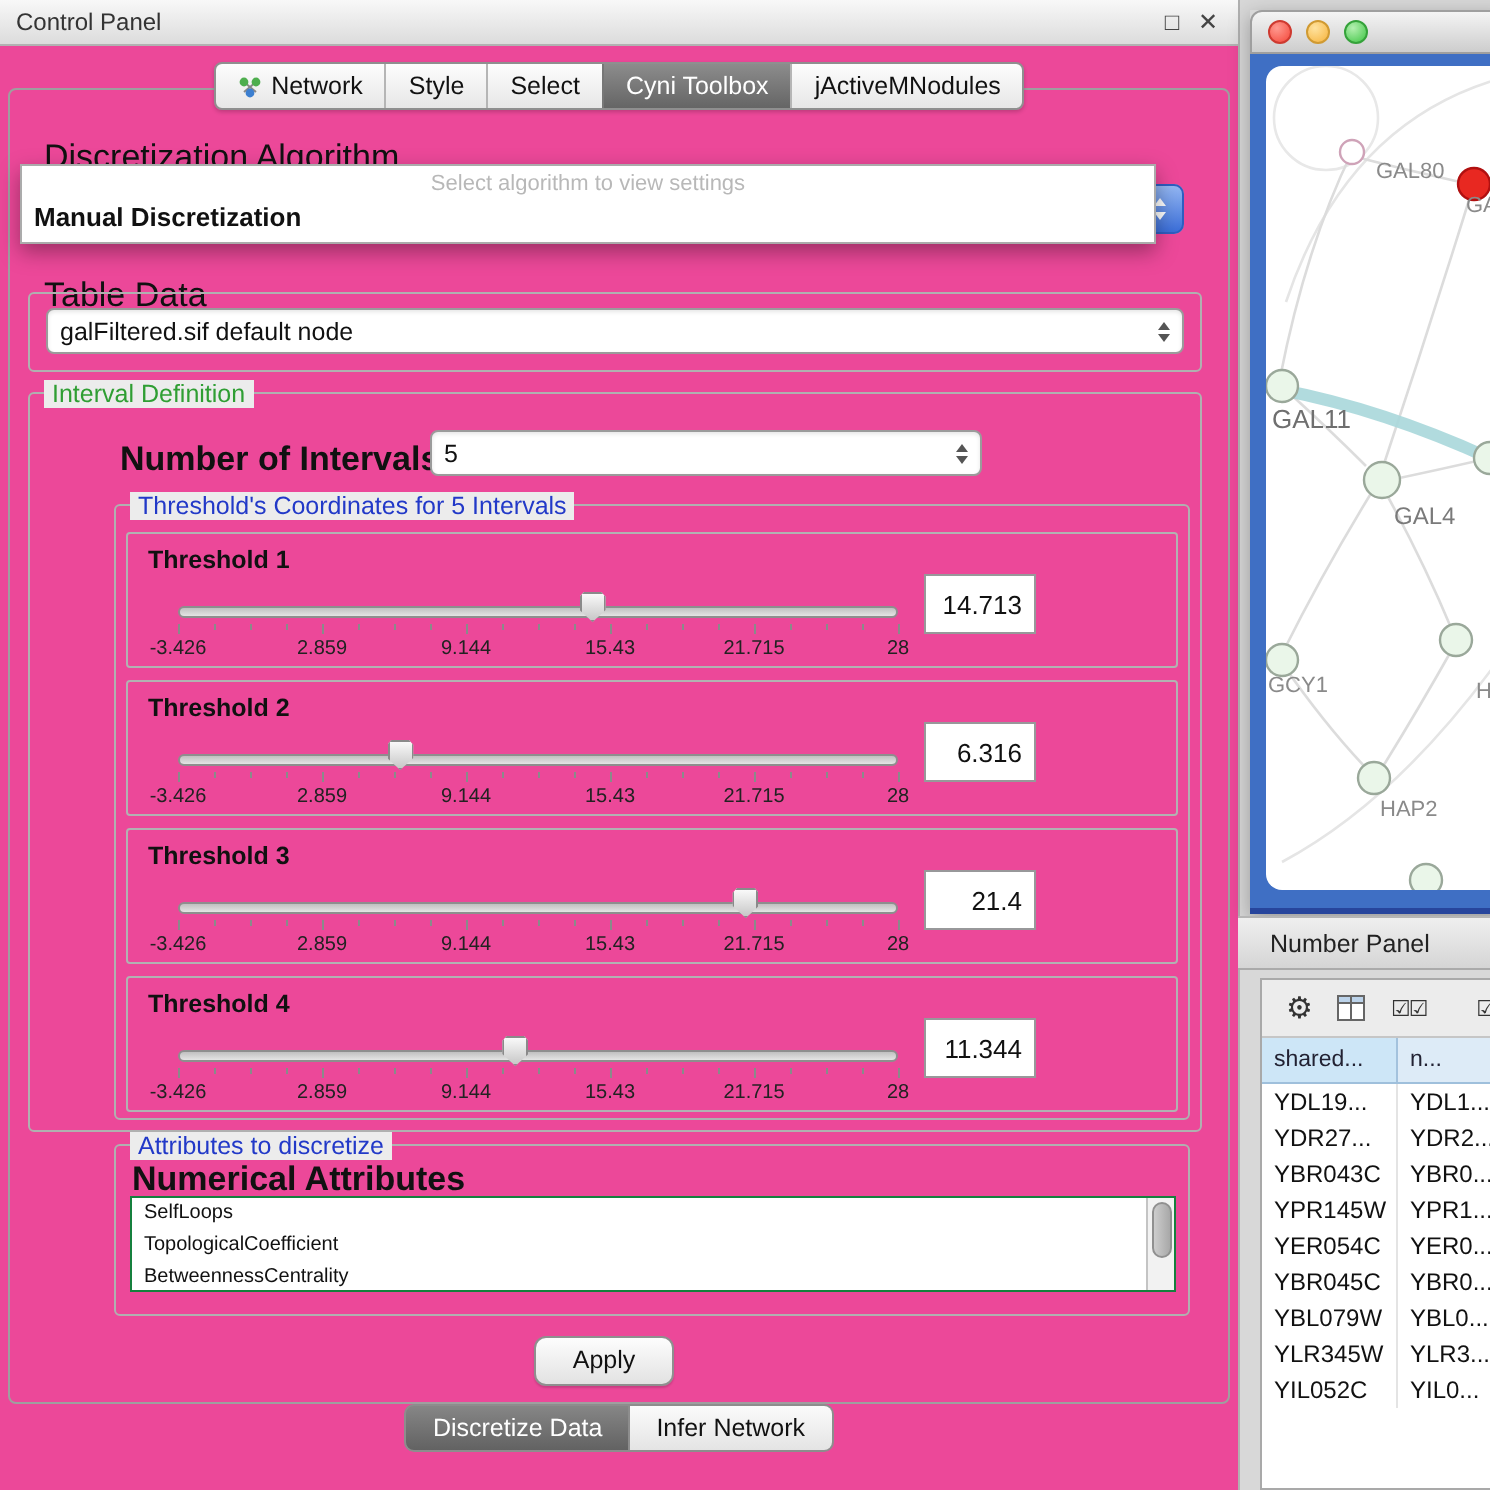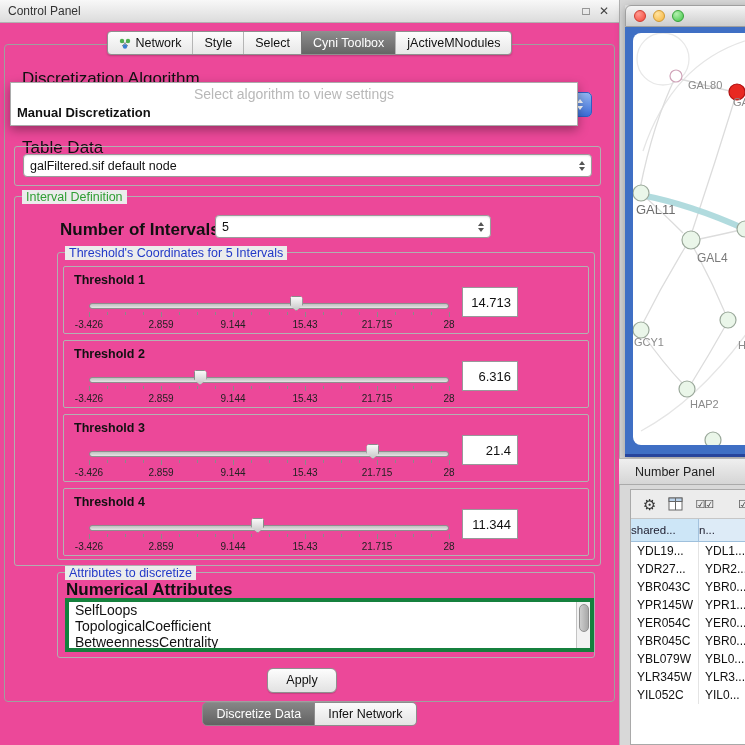--- a/index.html
+++ b/index.html
@@ -18,21 +18,21 @@
   .tab.selected{background:linear-gradient(#8c8c8c,#656565);color:#fff;border-left-color:#777}
   .frame{position:absolute;left:4px;top:44px;width:609px;height:656px;border:1px solid #9f9f9f;border-radius:4px}
   .algo-label{position:absolute;left:22px;top:69px;font-size:12.5px;color:#111;z-index:2}
   
   .combo-frag{position:absolute;left:300px;top:92px;width:292px;height:25px;background:#fff;border:1px solid #8fa3c8;border-radius:5px;z-index:5;box-sizing:border-box}
   .blue-cap{position:absolute;right:-1px;top:-1px;bottom:-1px;width:22px;border-radius:0 5px 5px 0;background:linear-gradient(#93b6f2,#3b6ed8);display:flex;flex-direction:column;justify-content:center;align-items:center;gap:3px;border:1px solid #2f5ec0}
   .wup{width:0;height:0;border-left:3px solid transparent;border-right:3px solid transparent;border-bottom:4px solid #fff}
   .wdn{width:0;height:0;border-left:3px solid transparent;border-right:3px solid transparent;border-top:4px solid #fff}
   
   .popup{position:absolute;left:10px;top:82px;width:566px;background:#fff;border:1px solid #ababab;box-shadow:0 4px 10px rgba(0,0,0,.35);z-index:50;padding-bottom:3px}
-  .popup .ph{text-align:center;color:#b8b8b8;font-size:14px;padding:3px 10px 2px}
+  .popup .ph{text-align:center;color:#b8b8b8;font-size:11px;padding:3px 10px 2px}
   .popup .opt{font-size:13px;color:#111;padding:1px 6px;line-height:16px}
   .popup .opt.bold{font-weight:bold}
   
   .group{position:absolute;border:1px solid #b0b0b0;border-radius:3px}
   .gtitle{position:absolute;font-size:12.5px;background:#ececec;padding:0 4px;z-index:2}
   .gtitle.green{color:#2f9e33}
   .gtitle.blue{color:#2239c8}
   .lbl{position:absolute;font-size:17px;color:#111}
   .bold{font-weight:bold}
   
@@ -47,21 +47,21 @@
   .thr .slider{position:absolute;left:25px;top:28px;width:360px;height:36px}
   .groove{position:absolute;left:0;right:0;top:8px;height:4px;background:linear-gradient(#c0c0c0,#e4e4e4);border:1px solid #8e8e8e;border-radius:3px}
   .thumb{position:absolute;top:1px;width:13px;height:15px;background:linear-gradient(#fdfdfd,#c4c4c4);box-shadow:inset 0 0 0 1px #8a8a8a;clip-path:polygon(50% 100%,0 60%,0 16%,16% 0,84% 0,100% 16%,100% 60%)}
   .ticks{position:absolute;left:0;right:0;top:17px;height:6px}
   .tick{position:absolute;top:0;width:1px;height:3px;background:#8a8a8a}
   .tick.major{height:5px}
   .scale{position:absolute;left:0;right:0;top:24px;height:12px;font-size:10px;color:#222}
   .scale span{position:absolute;transform:translateX(-50%);white-space:nowrap}
   .valuebox{position:absolute;left:398px;top:20px;width:56px;height:30px;background:#fff;border:1px solid #98989a;font-size:13px;color:#111;text-align:right;line-height:30px;padding-right:6px;box-sizing:border-box}
   
-  .attr-list{position:absolute;left:65px;top:598px;width:521px;height:46px;background:#fff;border:4px solid #15803d;overflow:hidden;font-size:14px;color:#111}
+  .attr-list{position:absolute;left:65px;top:598px;width:521px;height:46px;background:#fff;border:1px solid #15803d;overflow:hidden;font-size:10px;color:#111}
   .list-item{line-height:16px;padding-left:6px;white-space:nowrap}
   .vscroll{position:absolute;right:0;top:0;bottom:0;width:13px;background:#f2f2f2;border-left:1px solid #c4c4c4}
   .vthumb{position:absolute;left:2px;top:2px;width:8px;height:26px;border-radius:5px;background:linear-gradient(90deg,#cdcdcd,#a8a8a8);border:1px solid #909090}
   
   .apply{position:absolute;left:267px;top:668px;width:68px;height:23px;border:1px solid #8f8f8f;border-radius:6px;background:linear-gradient(#fdfdfd,#e2e2e2);font-size:12.5px;color:#111;text-align:center;line-height:22px;box-shadow:0 1px 1px rgba(0,0,0,.15)}
   
   .btabs{position:absolute;top:702px;left:0;width:619px;display:flex;justify-content:center}
   .btab{font-size:12.5px;padding:4px 13px;background:linear-gradient(#fbfbfb,#e4e4e4);border:1px solid #8d8d8d;border-left:none;color:#111;white-space:nowrap}
   .btab:first-child{border-left:1px solid #8d8d8d;border-radius:5px 0 0 5px}
   .btab:last-child{border-radius:0 5px 5px 0}
@@ -77,21 +77,21 @@
   .net-canvas{position:absolute;left:8px;top:6px;width:122px;height:412px;background:#fff;border-radius:8px 0 0 8px;overflow:hidden}
   
   .tp-header{position:absolute;left:619px;top:458px;width:126px;height:25px;background:linear-gradient(#efefef,#d5d5d5);border-top:1px solid #b5b5b5;border-bottom:1px solid #aaa;display:flex;align-items:center}
   .tp-header span{font-size:12.5px;color:#222;padding-left:16px}
   .tp-window{position:absolute;left:630px;top:489px;width:115px;height:256px;background:#fff;border:1px solid #a9a9a9;border-right:none;box-sizing:border-box;overflow:hidden}
   .tp-toolbar{height:28px;background:#ececec;border-bottom:1px solid #c6c6c6;display:flex;align-items:center;gap:12px;padding-left:12px;position:relative}
   .gear{font-size:15px;color:#333;line-height:1}
   .selpair{font-size:11px;color:#333;letter-spacing:-1px}
   .selone{position:absolute;right:-3px;font-size:11px;color:#333}
   .tp-colheads{height:22px;display:flex;border-bottom:1px solid #9fc0dc;font-size:11.5px;color:#223}
-  .th{display:flex;align-items:center;padding-left:0;box-sizing:border-box}
+  .th{display:flex;align-items:center;padding-left:6px;box-sizing:border-box}
   .th.c1{width:68px;background:#cde6f7;border-right:1px solid #a3c2dd}
   .th.c2{flex:1;background:#ddebf7}
   .trow{display:flex;height:18px;font-size:12px;color:#111;background:#fff}
   .tcell{display:flex;align-items:center;padding-left:6px;box-sizing:border-box;white-space:nowrap;overflow:hidden}
   .tcell.c0{width:68px;border-right:1px solid #e4e4e4}
   .tcell.c1{flex:1}
 </style>
 </head>
 <body>
 

